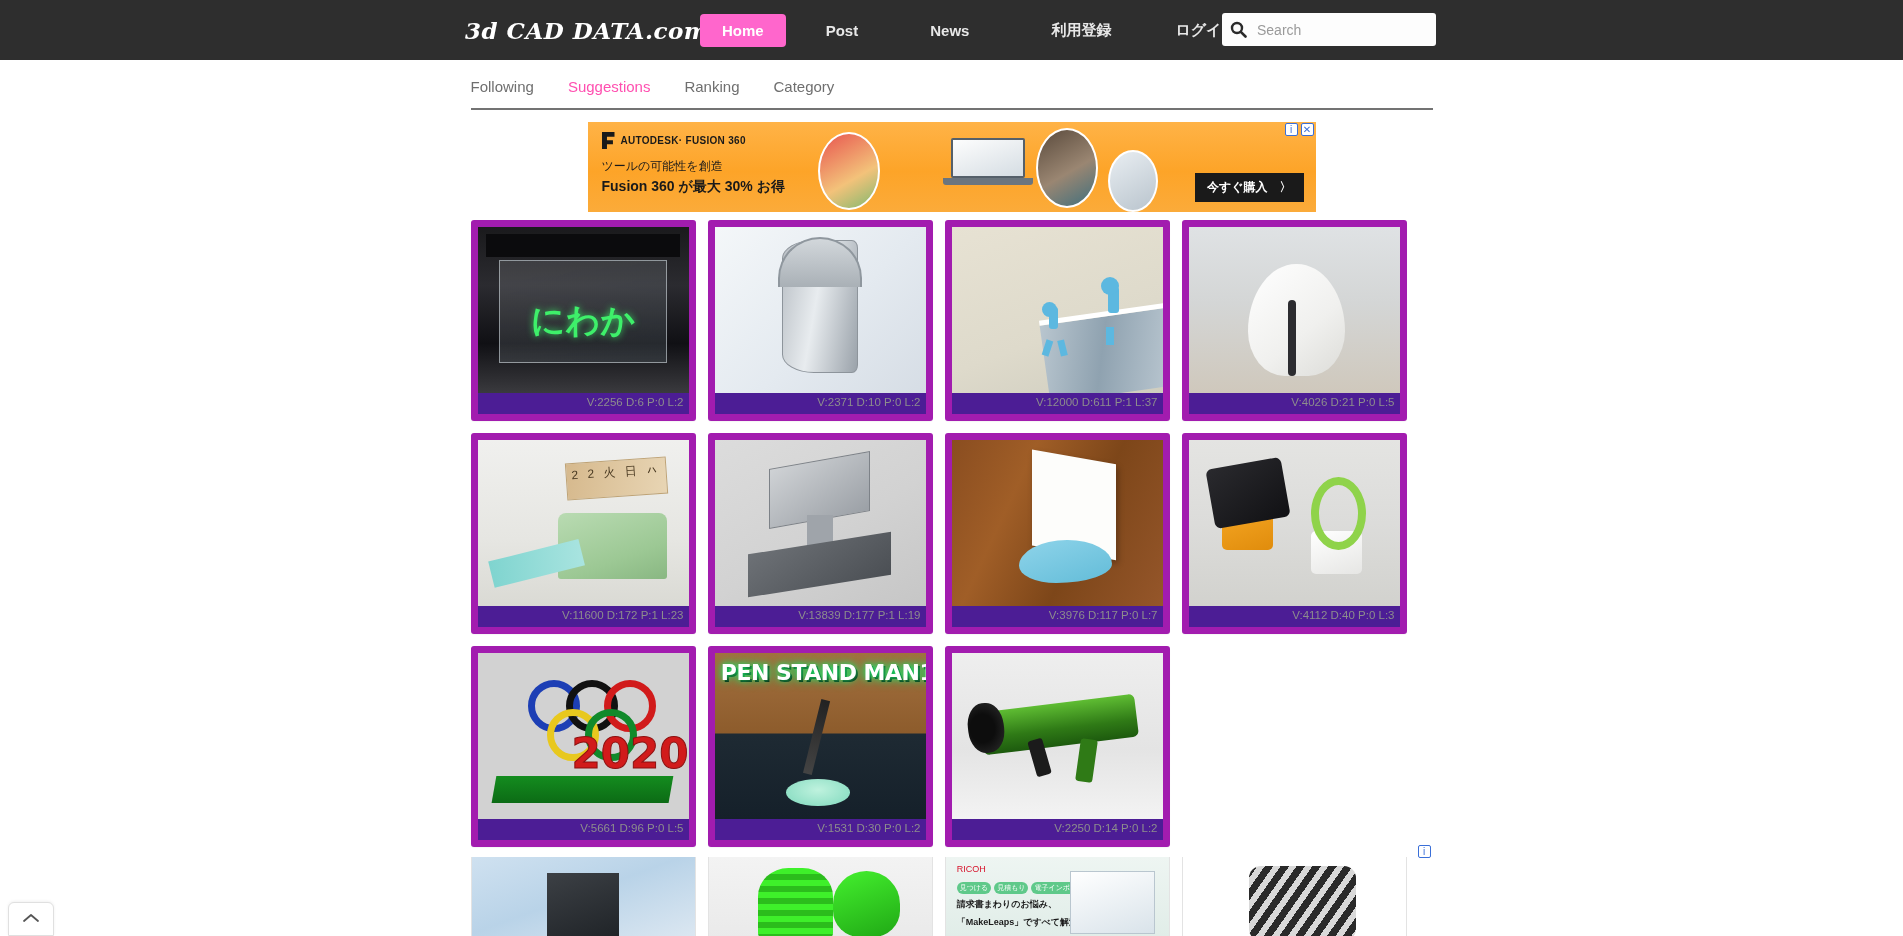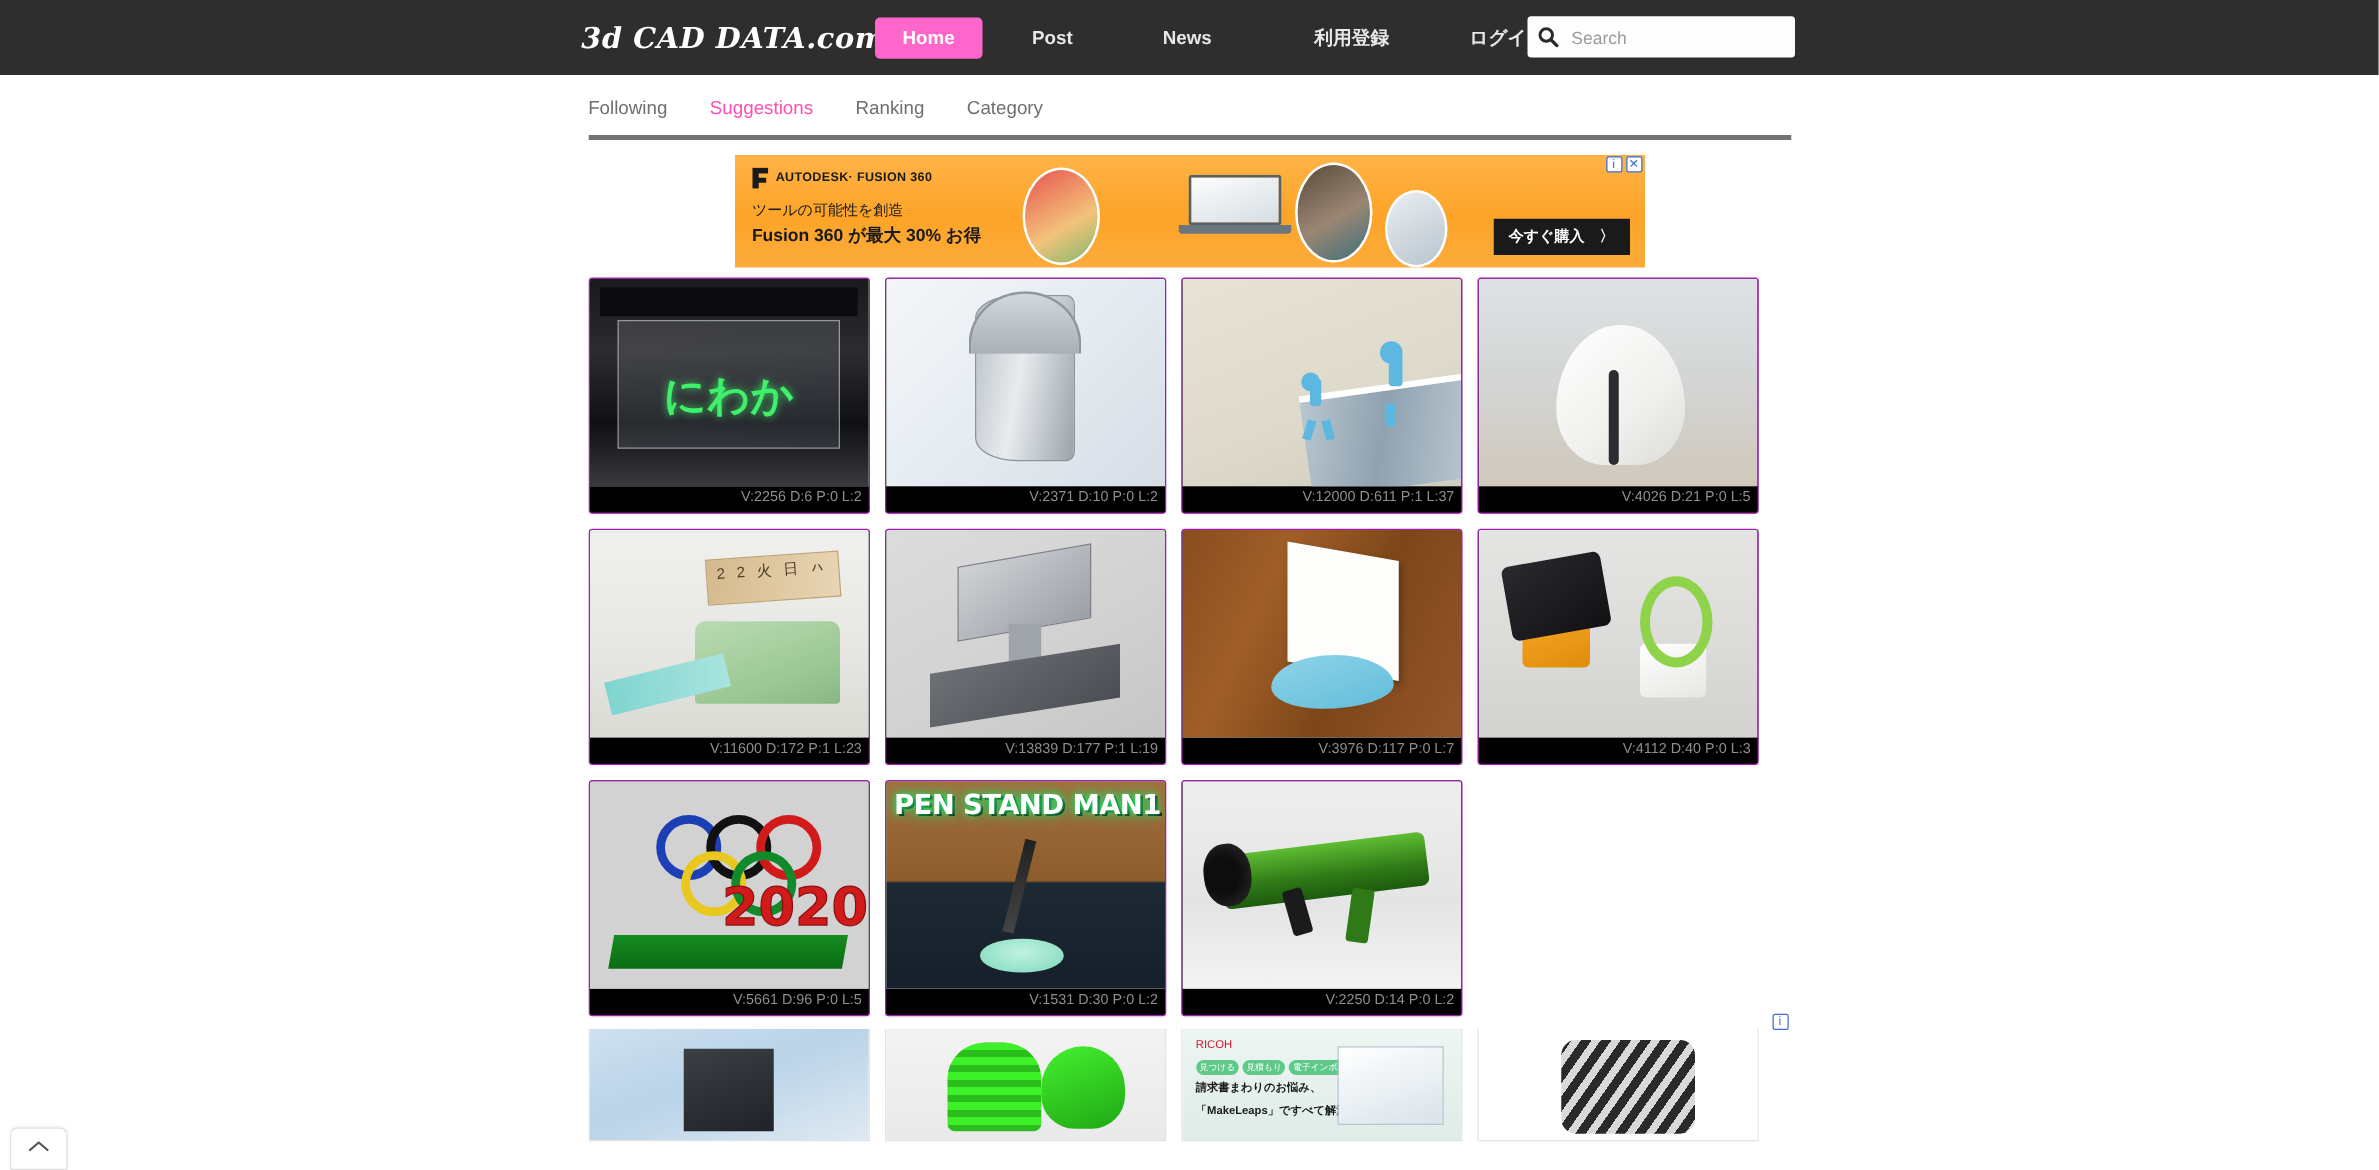--- a/index.html
+++ b/index.html
@@ -83,21 +83,21 @@
   .search-input::placeholder { color: #9a9a9a; }
 
   
   .subtabs {
     width: 962px;
     margin: 0 auto;
     padding-top: 18px;
     display: flex;
     align-items: center;
     gap: 34px;
-    border-bottom: 4px solid #737373;
+    border-bottom: 2px solid #737373;
     padding-bottom: 13px;
   }
   .subtab {
     font-size: 15px;
     color: #6f6f6f;
     text-decoration: none;
     white-space: nowrap;
   }
   .subtab.active { color: #ff4fb0; }
 
@@ -157,22 +157,22 @@
   .grid {
     width: 962px;
     margin: 0 auto;
     padding-top: 8px;
     display: flex;
     flex-wrap: wrap;
     gap: 12px 12px;
   }
   .card {
     width: 225px;
-    background: #000000;
-    border: 1px solid #a21caf;
+    background: #4c1d95;
+    border: 7px solid #a21caf;
     border-radius: 3px;
     box-shadow: 0 1px 1px rgba(0,0,0,0.04);
     overflow: hidden;
   }
   .card-img {
     width: 100%;
     height: 166px;
     position: relative;
     overflow: hidden;
     background: #ddd;

